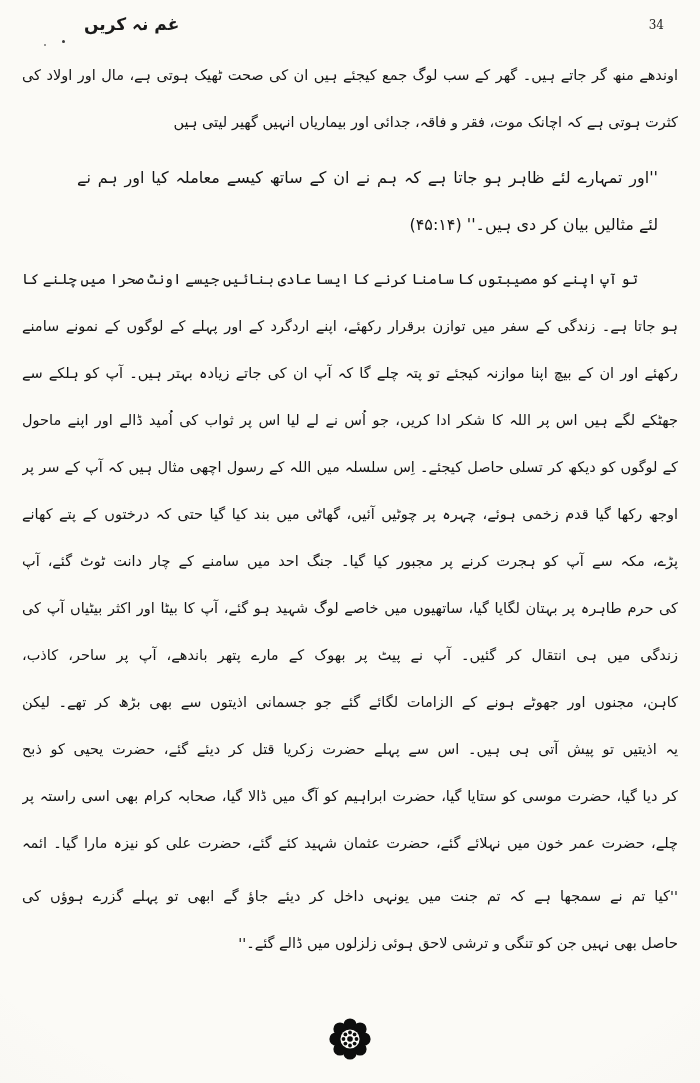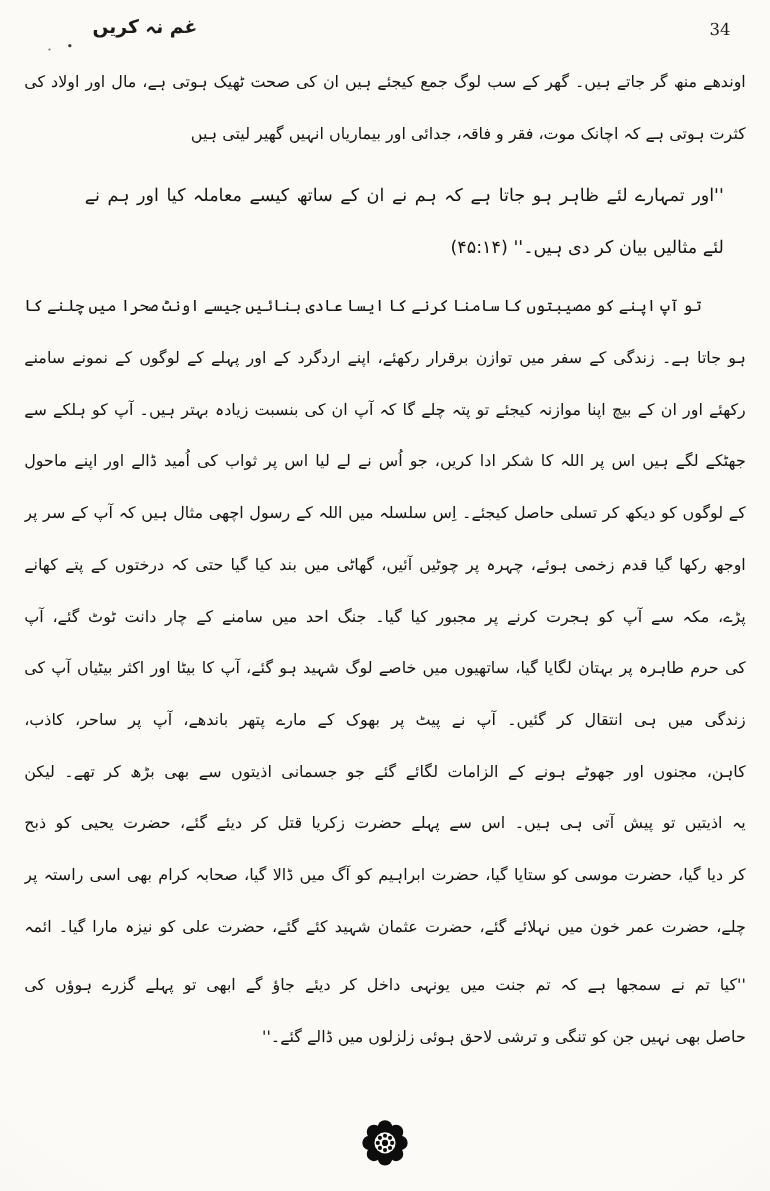--- a/index.html
+++ b/index.html
@@ -19,21 +19,21 @@
   .header-title{
     position:absolute;top:14px;left:84px;
     font-size:17px;font-weight:600;color:#1a1a1a;
     direction:rtl;
   }
   .speck1,.speck2{position:absolute;background:#3a3a3a;border-radius:50%;}
   .speck1{width:3px;height:3px;left:62px;top:40px;}
   .speck2{width:2px;height:2px;left:44px;top:44px;opacity:.7;}
   .page-number{
     position:absolute;top:18px;right:36px;
-    font-family:"DejaVu Serif",serif;font-size:15px;color:#1c1c1c;
+    font-family:"DejaVu Serif",serif;font-size:12px;color:#1c1c1c;
     direction:ltr;
   }
   .text-block{
     position:absolute;top:52px;left:22px;right:22px;
     direction:rtl;
   }
   .line{
     direction:rtl;
     height:47px;line-height:47px;
     font-size:14.5px;
@@ -67,21 +67,21 @@
     <div class="line">اوندھے منھ گر جاتے ہیں۔ گھر کے سب لوگ جمع کیجئے ہیں ان کی صحت ٹھیک ہوتی ہے، مال اور اولاد کی</div>
     <div class="line lastline">کثرت ہوتی ہے کہ اچانک موت، فقر و فاقہ، جدائی اور بیماریاں انہیں گھیر لیتی ہیں</div>
 
     <div class="quote1">
       <div class="line">''اور تمہارے لئے ظاہر ہو جاتا ہے کہ ہم نے ان کے ساتھ کیسے معاملہ کیا اور ہم نے تمہارے</div>
       <div class="line lastline">لئے مثالیں بیان کر دی ہیں۔'' (۴۵:۱۴)</div>
     </div>
 
     <div class="line indent-first">تو آپ اپنے کو مصیبتوں کا سامنا کرنے کا ایسا عادی بنائیں جیسے اونٹ صحرا میں چلنے کا عادی</div>
     <div class="line">ہو جاتا ہے۔ زندگی کے سفر میں توازن برقرار رکھئے، اپنے اردگرد کے اور پہلے کے لوگوں کے نمونے سامنے</div>
-    <div class="line">رکھئے اور ان کے بیچ اپنا موازنہ کیجئے تو پتہ چلے گا کہ آپ ان کی بنسبت زیادہ بہتر ہیں۔ آپ کو ہلکے سے</div>
+    <div class="line">رکھئے اور ان کے بیچ اپنا موازنہ کیجئے تو پتہ چلے گا کہ آپ ان کی جاتے زیادہ بہتر ہیں۔ آپ کو ہلکے سے</div>
     <div class="line">جھٹکے لگے ہیں اس پر اللہ کا شکر ادا کریں، جو اُس نے لے لیا اس پر ثواب کی اُمید ڈالے اور اپنے ماحول</div>
     <div class="line">کے لوگوں کو دیکھ کر تسلی حاصل کیجئے۔ اِس سلسلہ میں اللہ کے رسول اچھی مثال ہیں کہ آپ کے سر پر اونٹ کا</div>
     <div class="line">اوجھ رکھا گیا قدم زخمی ہوئے، چہرہ پر چوٹیں آئیں، گھاٹی میں بند کیا گیا حتی کہ درختوں کے پتے کھانے</div>
     <div class="line">پڑے، مکہ سے آپ کو ہجرت کرنے پر مجبور کیا گیا۔ جنگ احد میں سامنے کے چار دانت ٹوٹ گئے، آپ</div>
     <div class="line">کی حرم طاہرہ پر بہتان لگایا گیا، ساتھیوں میں خاصے لوگ شہید ہو گئے، آپ کا بیٹا اور اکثر بیٹیاں آپ کی</div>
     <div class="line">زندگی میں ہی انتقال کر گئیں۔ آپ نے پیٹ پر بھوک کے مارے پتھر باندھے، آپ پر ساحر، کاذب،</div>
     <div class="line">کاہن، مجنوں اور جھوٹے ہونے کے الزامات لگائے گئے جو جسمانی اذیتوں سے بھی بڑھ کر تھے۔ لیکن</div>
     <div class="line">یہ اذیتیں تو پیش آتی ہی ہیں۔ اس سے پہلے حضرت زکریا قتل کر دیئے گئے، حضرت یحیی کو ذبح</div>
     <div class="line">کر دیا گیا، حضرت موسی کو ستایا گیا، حضرت ابراہیم کو آگ میں ڈالا گیا، صحابہ کرام بھی اسی راستہ پر</div>
     <div class="line">چلے، حضرت عمر خون میں نہلائے گئے، حضرت عثمان شہید کئے گئے، حضرت علی کو نیزہ مارا گیا۔ ائمہ</div>

